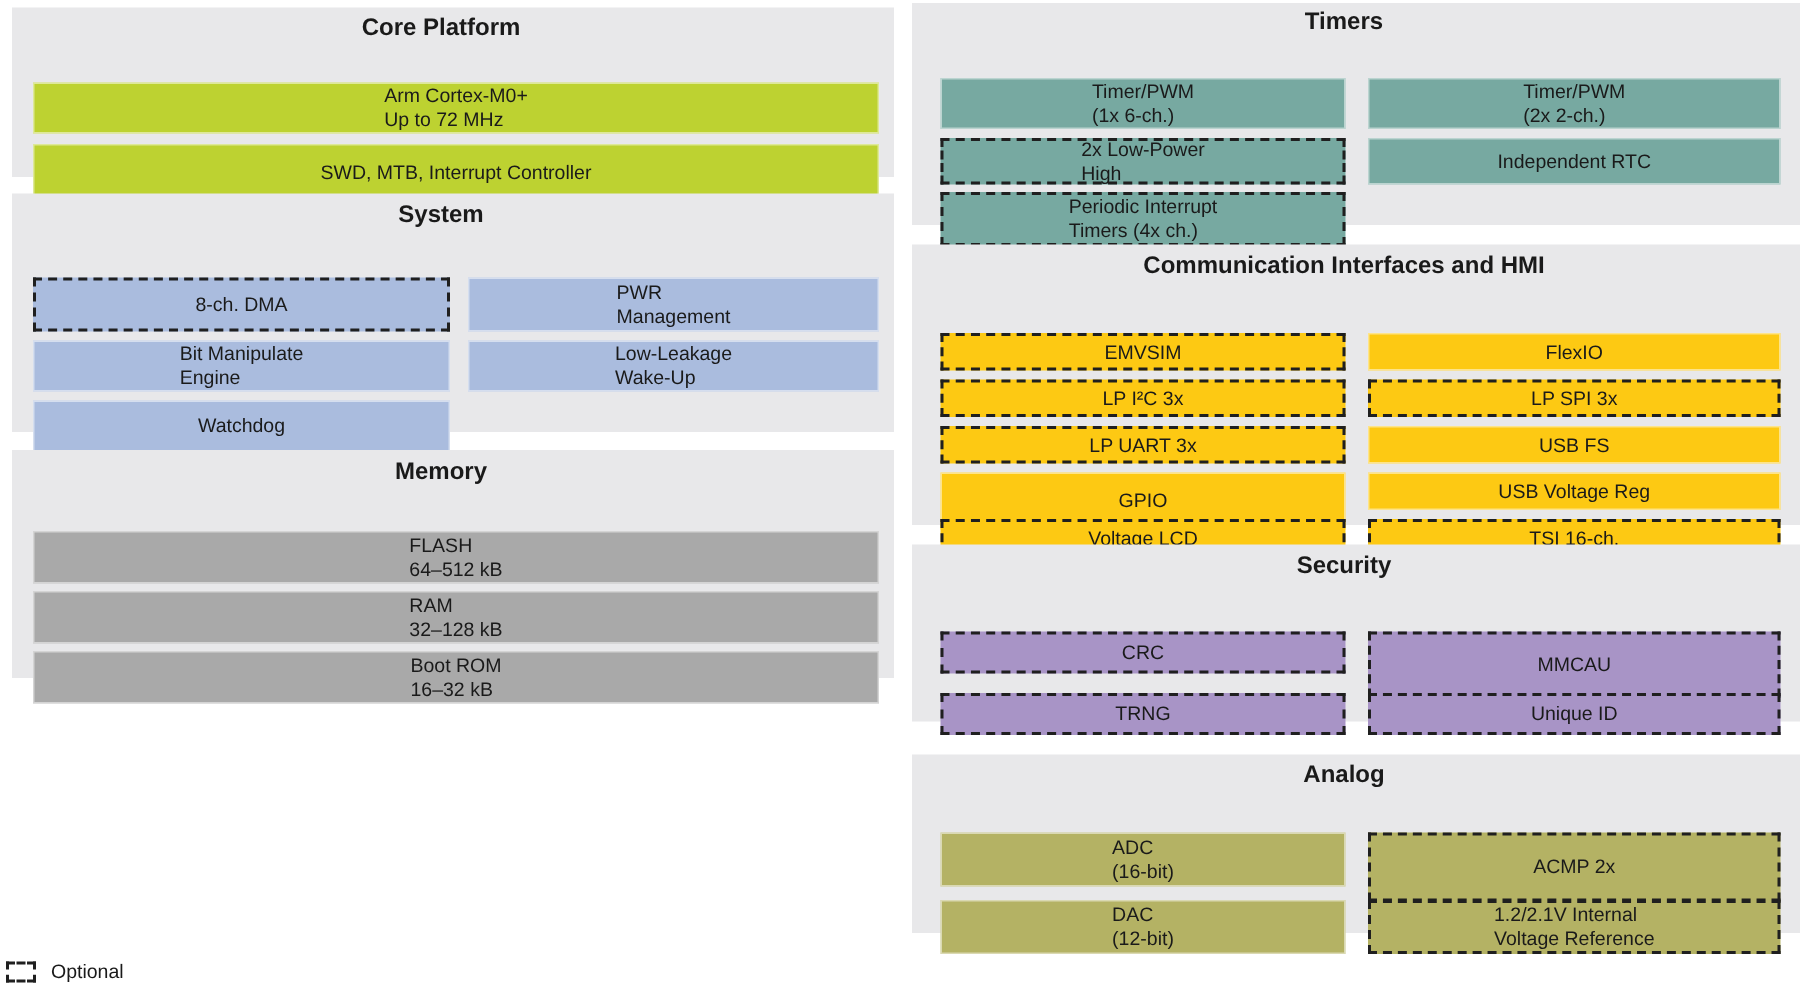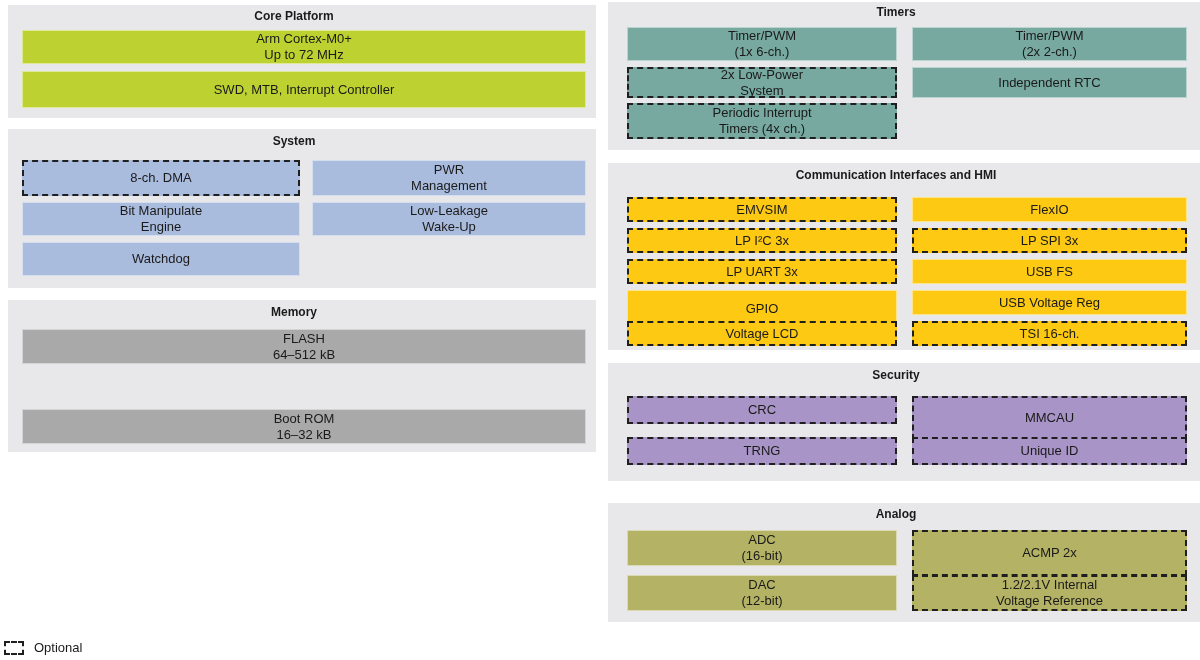--- a/index.html
+++ b/index.html
@@ -3,28 +3,29 @@
 <meta charset="utf-8">
 <style>
   html,body{margin:0;padding:0;background:#fff;}
   .canvas{
     position:relative;width:1200px;height:660px;background:#ffffff;
     font-family:"Liberation Sans",sans-serif;color:#1a1a1a;overflow:hidden;
   }
   .panel{position:absolute;background:#e8e8ea;}
   .panel-title{
     position:absolute;left:0;right:16px;text-align:center;
-    font-weight:bold;font-size:12px;line-height:1.2;
+    font-weight:bold;font-size:16px;line-height:1.2;
   }
   .blk{
     position:absolute;box-sizing:border-box;
     display:flex;align-items:center;justify-content:center;
-    text-align:center;font-size:13px;line-height:1.22;
+    font-size:13px;line-height:1.22;
     white-space:pre-line;
     border:1px solid rgba(255,255,255,.5);
+    margin-top:25px;
   }
   .blk.opt{border:2px dashed #1f1f1f;}
   
   .lf{left:14px;width:564px;}
   .lc1{left:14px;width:278px;}
   .lc2{left:304px;width:274px;}
   .rc1{left:19px;width:270px;}
   .rc2{left:304px;width:275px;}
   
   .c-green{background:#bdd231;}
@@ -64,33 +65,35 @@
 Engine</div>
     <div class="blk lc2 c-blue" style="top:73px;height:34px">Low-Leakage
 Wake-Up</div>
     <div class="blk lc1 c-blue" style="top:113px;height:34px">Watchdog</div>
   </section>
 
   <section class="panel" style="left:8px;top:300px;width:588px;height:152px">
     <div class="panel-title" style="top:5px">Memory</div>
     <div class="blk lf c-gray" style="top:29px;height:35px">FLASH
 64–512 kB</div>
+    <div class="blk lf c-gray" style="top:69px;height:35px">RAM
+32–128 kB</div>
     <div class="blk lf c-gray" style="top:109px;height:35px">Boot ROM
 16–32 kB</div>
   </section>
 
 
   <section class="panel" style="left:608px;top:2px;width:592px;height:148px">
     <div class="panel-title" style="top:3px">Timers</div>
     <div class="blk rc1 c-teal" style="top:25px;height:34px">Timer/PWM
 (1x 6-ch.)</div>
     <div class="blk rc2 c-teal" style="top:25px;height:34px">Timer/PWM
 (2x 2-ch.)</div>
     <div class="blk rc1 c-teal opt" style="top:65px;height:31px">2x Low-Power
-System</div>
+High</div>
     <div class="blk rc2 c-teal" style="top:65px;height:31px">Independent RTC</div>
     <div class="blk rc1 c-teal opt" style="top:101px;height:36px">Periodic Interrupt
 Timers (4x ch.)</div>
   </section>
 
   <section class="panel" style="left:608px;top:163px;width:592px;height:187px">
     <div class="panel-title" style="top:5px">Communication Interfaces and HMI</div>
     <div class="blk rc1 c-yellow opt" style="top:34px;height:25px">EMVSIM</div>
     <div class="blk rc2 c-yellow" style="top:34px;height:25px">FlexIO</div>
     <div class="blk rc1 c-yellow opt" style="top:65px;height:25px">LP I²C 3x</div>

